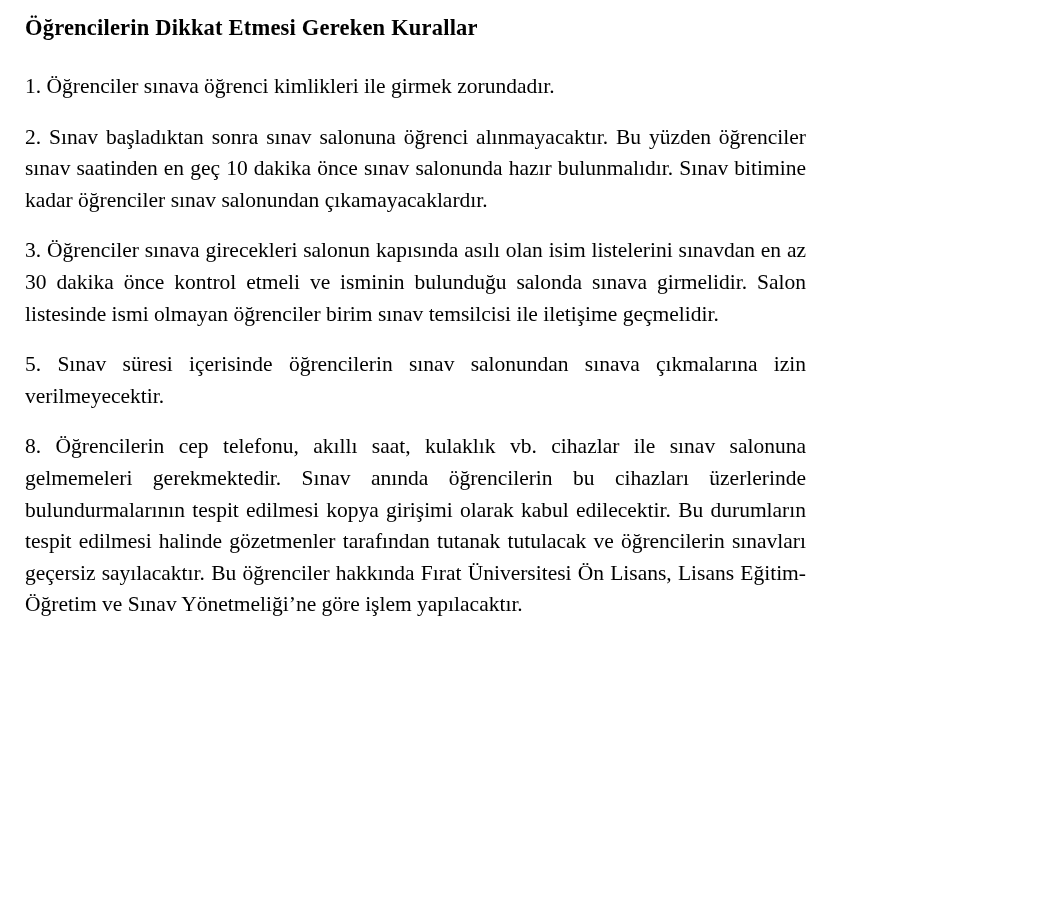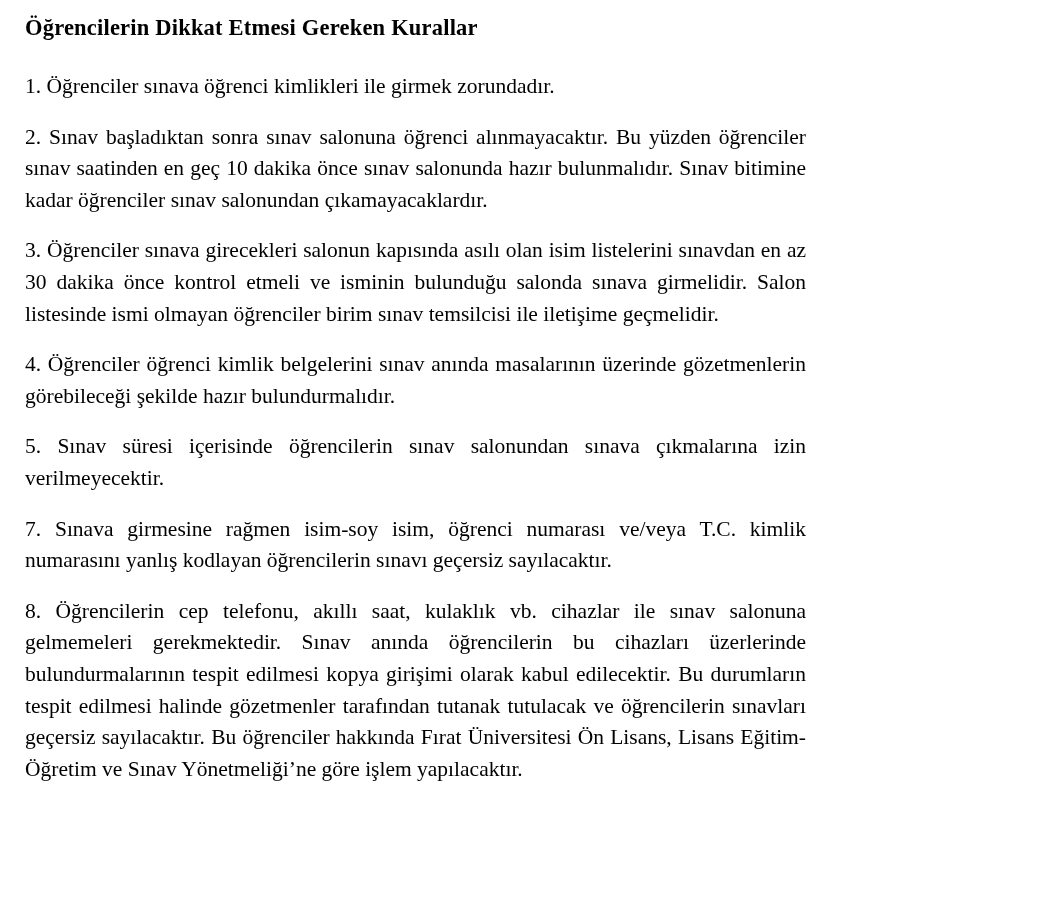--- a/index.html
+++ b/index.html
@@ -47,22 +47,20 @@
 <div class="page">
 
   <h1 class="doc-title">Öğrencilerin Dikkat Etmesi Gereken Kurallar</h1>
 
   <p class="rule"><span class="num">1.</span> <span>Öğrenciler sınava öğrenci kimlikleri ile girmek zorundadır.</span></p>
 
   <p class="rule"><span class="num">2.</span> <span>Sınav başladıktan sonra sınav salonuna öğrenci alınmayacaktır. Bu yüzden öğrenciler sınav saatinden en geç 10 dakika önce sınav salonunda hazır bulunmalıdır. Sınav bitimine kadar öğrenciler sınav salonundan çıkamayacaklardır.</span></p>
 
   <p class="rule"><span class="num">3.</span> <span>Öğrenciler sınava girecekleri salonun kapısında asılı olan isim listelerini sınavdan en az 30 dakika önce kontrol etmeli ve isminin bulunduğu salonda sınava girmelidir. Salon listesinde ismi olmayan öğrenciler birim sınav temsilcisi ile iletişime geçmelidir.</span></p>
 
-  <p class="rule"><span class="num">4.</span> <span>Öğrenciler öğrenci kimlik belgelerini sınav anında masalarının üzerinde gözetmenlerin görebileceği şekilde hazır bulundurmalıdır.</span></p>
 
   <p class="rule"><span class="num">5.</span> <span>Sınav süresi içerisinde öğrencilerin sınav salonundan sınava çıkmalarına izin verilmeyecektir.</span></p>
 
 
-  <p class="rule"><span class="num">7.</span> <span>Sınava girmesine rağmen isim-soy isim, öğrenci numarası ve/veya T.C. kimlik numarasını yanlış kodlayan öğrencilerin sınavı geçersiz sayılacaktır.</span></p>
 
   <p class="rule"><span class="num">8.</span> <span>Öğrencilerin cep telefonu, akıllı saat, kulaklık vb. cihazlar ile sınav salonuna gelmemeleri gerekmektedir. Sınav anında öğrencilerin bu cihazları üzerlerinde bulundurmalarının tespit edilmesi kopya girişimi olarak kabul edilecektir. Bu durumların tespit edilmesi halinde gözetmenler tarafından tutanak tutulacak ve öğrencilerin sınavları geçersiz sayılacaktır. Bu öğrenciler hakkında Fırat Üniversitesi Ön Lisans, Lisans Eğitim-Öğretim ve Sınav Yönetmeliği’ne göre işlem yapılacaktır.</span></p>
 
 </div>
 
 </body></html>

